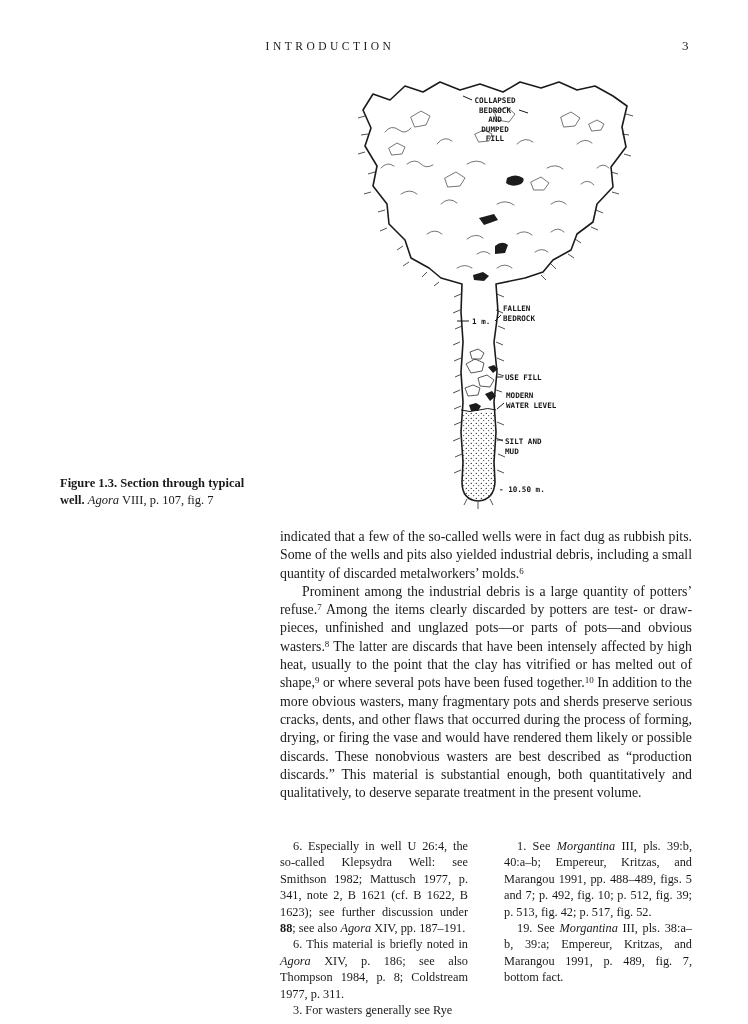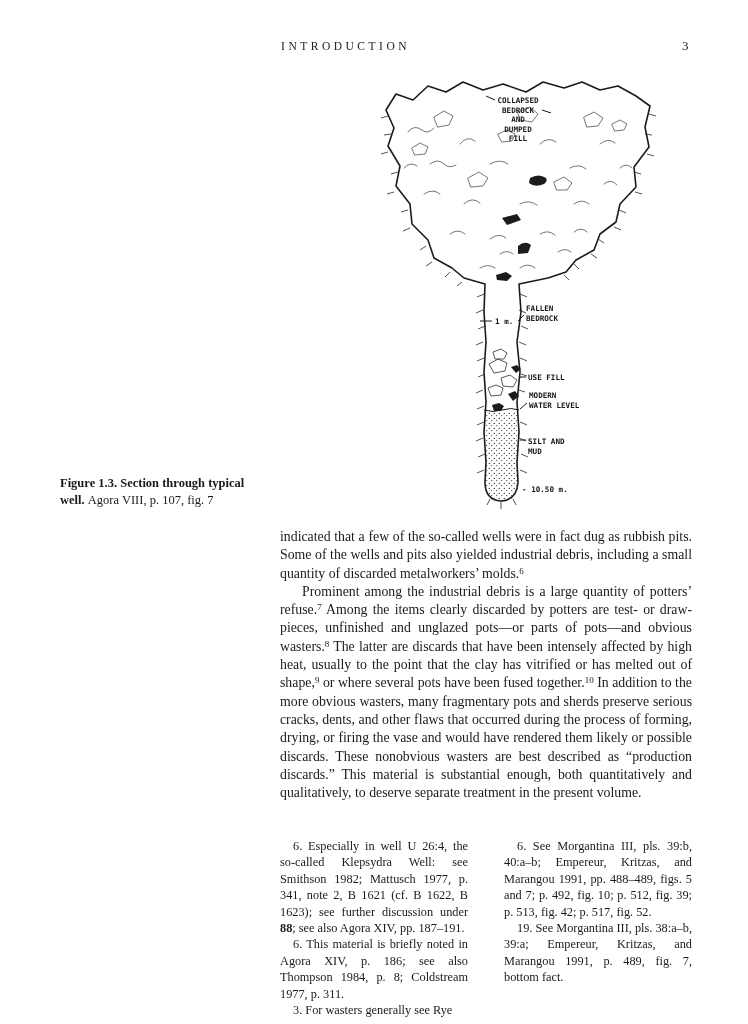--- a/index.html
+++ b/index.html
@@ -1,38 +1,38 @@
 <!DOCTYPE html>
 <html><head>
 <meta charset="utf-8">
 <style>
   html,body{margin:0;padding:0;background:#e8e8e8;}
   .page{
     position:relative;width:748px;height:1024px;margin:0 auto;background:#ffffff;
     font-family:"Liberation Serif", serif;color:#1a1a1a;overflow:hidden;
   }
   .running-head{
-    position:absolute;left:250px;top:40px;width:160px;text-align:right;
+    position:absolute;left:250px;top:40px;width:160px;text-align:center;
     font-size:11.5px;letter-spacing:3.5px;font-variant:small-caps;
     font-family:"Liberation Serif", serif;
   }
   .page-number{position:absolute;left:682px;top:38px;font-size:13px;}
-  .figure-wrap{position:absolute;left:368px;top:72px;width:300px;height:445px;}
+  .figure-wrap{position:absolute;left:345px;top:72px;width:300px;height:445px;}
   .caption{
     position:absolute;left:60px;top:475px;width:200px;
     font-size:12.5px;line-height:16.5px;text-align:left;
   }
   .body-text{position:absolute;left:280px;top:528px;width:412px;}
   .bodyp{margin:0;font-size:13.8px;line-height:18.3px;text-align:justify;}
   .bodyp.indent{text-indent:22px;}
   .footnotes{position:absolute;left:280px;top:838px;width:412px;display:flex;column-gap:36px;}
   .fncol{width:194px;}
   .fn{margin:0;font-size:12.3px;line-height:16.4px;text-align:justify;}
   .fn.ind{text-indent:13px;}
-  .it{}
+  .it{font-style:italic;}
   .bd{font-weight:bold;}
   sup{font-size:0.65em;line-height:0;position:relative;top:-0.45em;vertical-align:baseline;}
   svg text{font-family:"DejaVu Sans Mono", monospace;font-weight:700;fill:#161616;}
 </style>
 </head>
 <body>
 
 <div class="page">
 
   <div class="running-head">INTRODUCTION</div>
@@ -191,18 +191,18 @@
     <p class="bodyp indent"><span>Prominent among the industrial debris is a large quantity of potters’ refuse.</span><sup>7</sup><span> Among the items clearly discarded by potters are test- or draw-pieces, unfinished and unglazed pots—or parts of pots—and obvious wasters.</span><sup>8</sup><span> The latter are discards that have been intensely affected by high heat, usually to the point that the clay has vitrified or has melted out of shape,</span><sup>9</sup><span> or where several pots have been fused together.</span><sup>10</sup><span> In addition to the more obvious wasters, many fragmentary pots and sherds preserve serious cracks, dents, and other flaws that occurred during the process of forming, drying, or firing the vase and would have rendered them likely or possible discards. These nonobvious wasters are best described as “production discards.” This material is substantial enough, both quantitatively and qualitatively, to deserve separate treatment in the present volume.</span></p>
   </div>
 
   <div class="footnotes">
     <div class="fncol">
       <p class="fn ind"><span>6. Especially in well U 26:4, the so-called Klepsydra Well: see Smithson 1982; Mattusch 1977, p. 341, note 2, B 1621 (cf. B 1622, B 1623); see further discussion under </span><span class="bd">88</span><span>; see also </span><span class="it">Agora</span><span> XIV, pp. 187–191.</span></p>
       <p class="fn ind"><span>6. This material is briefly noted in </span><span class="it">Agora</span><span> XIV, p. 186; see also Thompson 1984, p. 8; Coldstream 1977, p. 311.</span></p>
       <p class="fn ind"><span>3. For wasters generally see Rye</span></p>
     </div>
     <div class="fncol">
-      <p class="fn ind"><span>6. See </span><span class="it">Morgantina</span><span> III, pls. 39:b, 40:a–b; Empereur, Kritzas, and Marangou 1991, pp. 488–489, figs. 5 and 7; p. 492, fig. 10; p. 512, fig. 39; p. 513, fig. 42; p. 517, fig. 52.</span></p>
+      <p class="fn ind"><span>1. See </span><span class="it">Morgantina</span><span> III, pls. 39:b, 40:a–b; Empereur, Kritzas, and Marangou 1991, pp. 488–489, figs. 5 and 7; p. 492, fig. 10; p. 512, fig. 39; p. 513, fig. 42; p. 517, fig. 52.</span></p>
       <p class="fn ind"><span>19. See </span><span class="it">Morgantina</span><span> III, pls. 38:a–b, 39:a; Empereur, Kritzas, and Marangou 1991, p. 489, fig. 7, bottom fact.</span></p>
     </div>
   </div>
 
 </div>
 
 </body></html>

